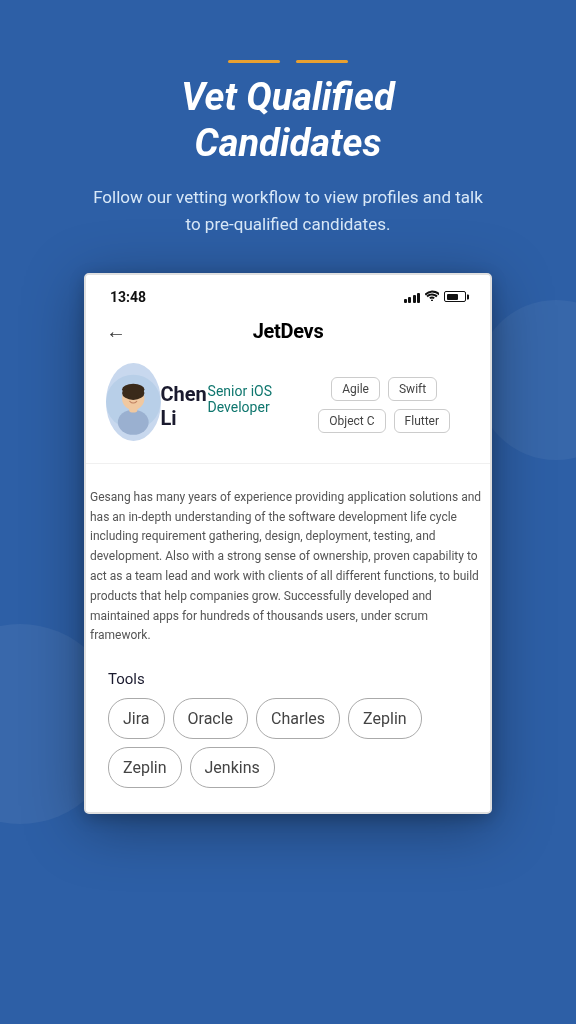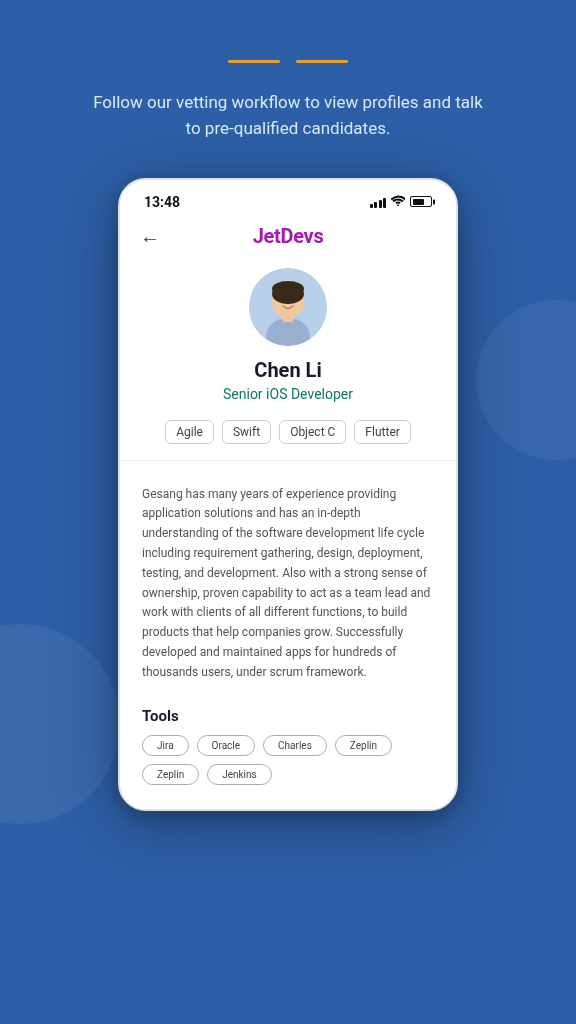--- a/index.html
+++ b/index.html
@@ -60,23 +60,23 @@
       font-size: 17px;
       text-align: center;
       line-height: 1.55;
       max-width: 440px;
       margin: 14px auto 36px;
       padding: 0 20px;
     }
 
     
     .phone-mockup {
-      width: 340px;
-      background: #ffffff;
-      border-radius: 28px;
+      width: 408px;
+      background: #ffffff;
+      border-radius: 5px;
       box-shadow: 0 12px 60px rgba(0,0,0,0.35), 0 4px 16px rgba(0,0,0,0.2);
       overflow: hidden;
       position: relative;
       border: 2px solid #e0e0e0;
     }
 
     
     .status-bar {
       background: #ffffff;
       display: flex;
@@ -161,28 +161,28 @@
       position: absolute;
       left: 20px;
       font-size: 20px;
       color: #333;
       cursor: pointer;
     }
 
     .app-title {
       font-size: 20px;
       font-weight: 700;
-      color: #a21caf;
+      color: #000000;
       letter-spacing: -0.3px;
     }
 
     
     .profile-section {
       display: flex;
-      flex-direction: column;
+      flex-direction: row;
       align-items: center;
       padding: 8px 20px 0;
       background: #ffffff;
     }
 
     .avatar-container {
       width: 78px;
       height: 78px;
       border-radius: 50%;
       overflow: hidden;
@@ -226,54 +226,54 @@
       border-radius: 6px;
       padding: 4px 10px;
       font-size: 12px;
       color: #444;
       background: #fff;
     }
 
     
     .desc-section {
       background: #ffffff;
-      padding: 18px 22px 10px;
+      padding: 18px 4px 10px;
     }
 
     .desc-text {
       font-size: 12px;
       color: #555;
       line-height: 1.65;
     }
 
     
     .tools-section {
       background: #ffffff;
       padding: 14px 22px 16px;
     }
 
     .tools-label {
       font-size: 15px;
-      font-weight: 700;
+      font-weight: 400;
       color: #1a1a2e;
       margin-bottom: 10px;
     }
 
     .tools-row {
       display: flex;
       flex-wrap: wrap;
       gap: 8px;
       margin-bottom: 8px;
     }
 
     .tool-tag {
       border: 1px solid #aaa;
       border-radius: 20px;
-      padding: 4px 14px;
-      font-size: 10px;
+      padding: 10px 14px;
+      font-size: 16px;
       color: #444;
       background: #fff;
     }
 
     
     .bg-deco-left {
       position: absolute;
       left: -80px;
       bottom: 200px;
       width: 200px;
@@ -307,20 +307,24 @@
 <div class="page-bg">
   <div class="bg-deco-left"></div>
   <div class="bg-deco-right"></div>
 
   <div class="title-row">
     <div class="title-line"></div>
     &nbsp;&nbsp;&nbsp;&nbsp;
     <div class="title-line"></div>
   </div>
 
+  <h1 class="headline">
+    <span>Vet Qualified</span><br>
+    <span class="headline-line2">Candidates</span>
+  </h1>
 
   <p class="subtext">Follow our vetting workflow to view profiles and talk to pre-qualified candidates.</p>
 
   <div class="phone-mockup">
 
     <div class="status-bar">
       <span class="status-time">13:48</span>
       <div class="status-icons">
         <div class="signal-bars">
           <div class="bar" style="height:4px;"></div>

